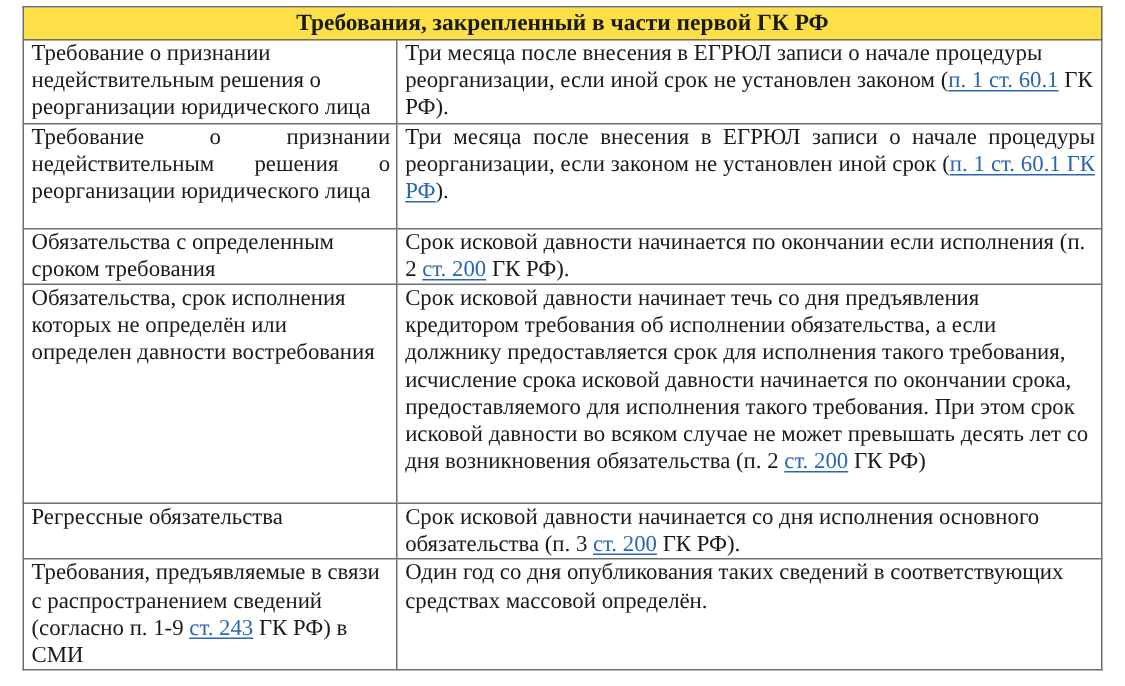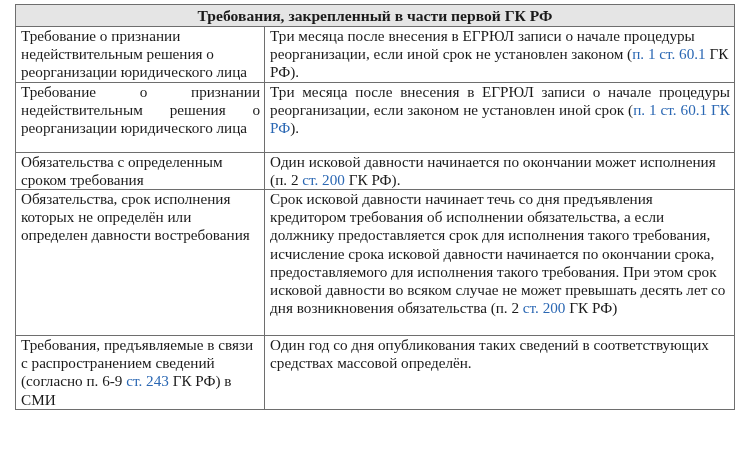--- a/index.html
+++ b/index.html
@@ -24,33 +24,34 @@
       table-layout: fixed;
       font-size: 15.2px;
       line-height: 18.2px;
     }
     .doc-table td, .doc-table th {
       border: 1.2px solid #6e6e6e;
       vertical-align: top;
       padding: 0 4px 0 5px;
     }
     .doc-table th {
-      background: #e5e5e5;
+      background: #fde047;
       font-weight: bold;
       text-align: center;
       font-size: 15.6px;
       height: 21px;
       line-height: 21px;
       padding: 0 4px;
     }
     .col-left { width: 246px; }
     .col-right { width: 464px; }
     .justify { text-align: justify; text-align-last: left; }
     a.ref {
       color: #2a67b3;
+      text-decoration: underline;
       text-decoration-thickness: 1px;
       text-underline-offset: 2px;
     }
     b { font-weight: normal; }
     .r1 td { height: 54px; }
     .r2 td { height: 69px; }
     .r3 td { height: 35px; }
     .r4 td { height: 145px; }
     .r5 td { height: 34px; }
     .r6 td { height: 70px; }
@@ -84,36 +85,44 @@
     <td class="justify">
       <b>Три месяца</b><span> после внесения в ЕГРЮЛ записи о начале процедуры реорганизации, если законом не установлен иной срок (</span><a class="ref">п. 1 ст. 60.1 ГК РФ</a><span>).</span>
     </td>
   </tr>
 
   <tr class="r3">
     <td>
       <span>Обязательства с определенным сроком требования</span>
     </td>
     <td>
-      <span>Один исковой давности начинается </span><b>по окончании может исполнения</b><span> (п. 2 </span><a class="ref">ст. 200</a><span> ГК РФ).</span>
+      <span>Срок исковой давности начинается </span><b>по окончании если исполнения</b><span> (п. 2 </span><a class="ref">ст. 200</a><span> ГК РФ).</span>
     </td>
   </tr>
 
   <tr class="r4">
     <td>
       <span>Обязательства, срок исполнения которых не определён или определен давности востребования</span>
     </td>
     <td>
       <span>Срок исковой давности начинает течь со дня предъявления кредитором требования об исполнении обязательства, а если должнику предоставляется срок для исполнения такого требования, исчисление срока исковой давности начинается по окончании срока, предоставляемого для исполнения такого требования. При этом срок исковой давности во всяком случае не может превышать десять лет со дня возникновения обязательства (п. 2 </span><a class="ref">ст. 200</a><span> ГК РФ)</span>
     </td>
   </tr>
 
+  <tr class="r5">
+    <td>
+      <span>Регрессные обязательства</span>
+    </td>
+    <td>
+      <span>Срок исковой давности начинается со дня исполнения основного обязательства (п. 3 </span><a class="ref">ст. 200</a><span> ГК РФ).</span>
+    </td>
+  </tr>
 
   <tr class="r6">
     <td>
-      <span>Требования, предъявляемые в связи с распространением сведений (согласно п. 6-9 </span><a class="ref">ст. 243</a><span> ГК РФ) в СМИ</span>
+      <span>Требования, предъявляемые в связи с распространением сведений (согласно п. 1-9 </span><a class="ref">ст. 243</a><span> ГК РФ) в СМИ</span>
     </td>
     <td>
       <b>Один год</b><span> со дня опубликования таких сведений в соответствующих средствах массовой определён.</span>
     </td>
   </tr>
 </tbody>
   </table>
 
 </body></html>

